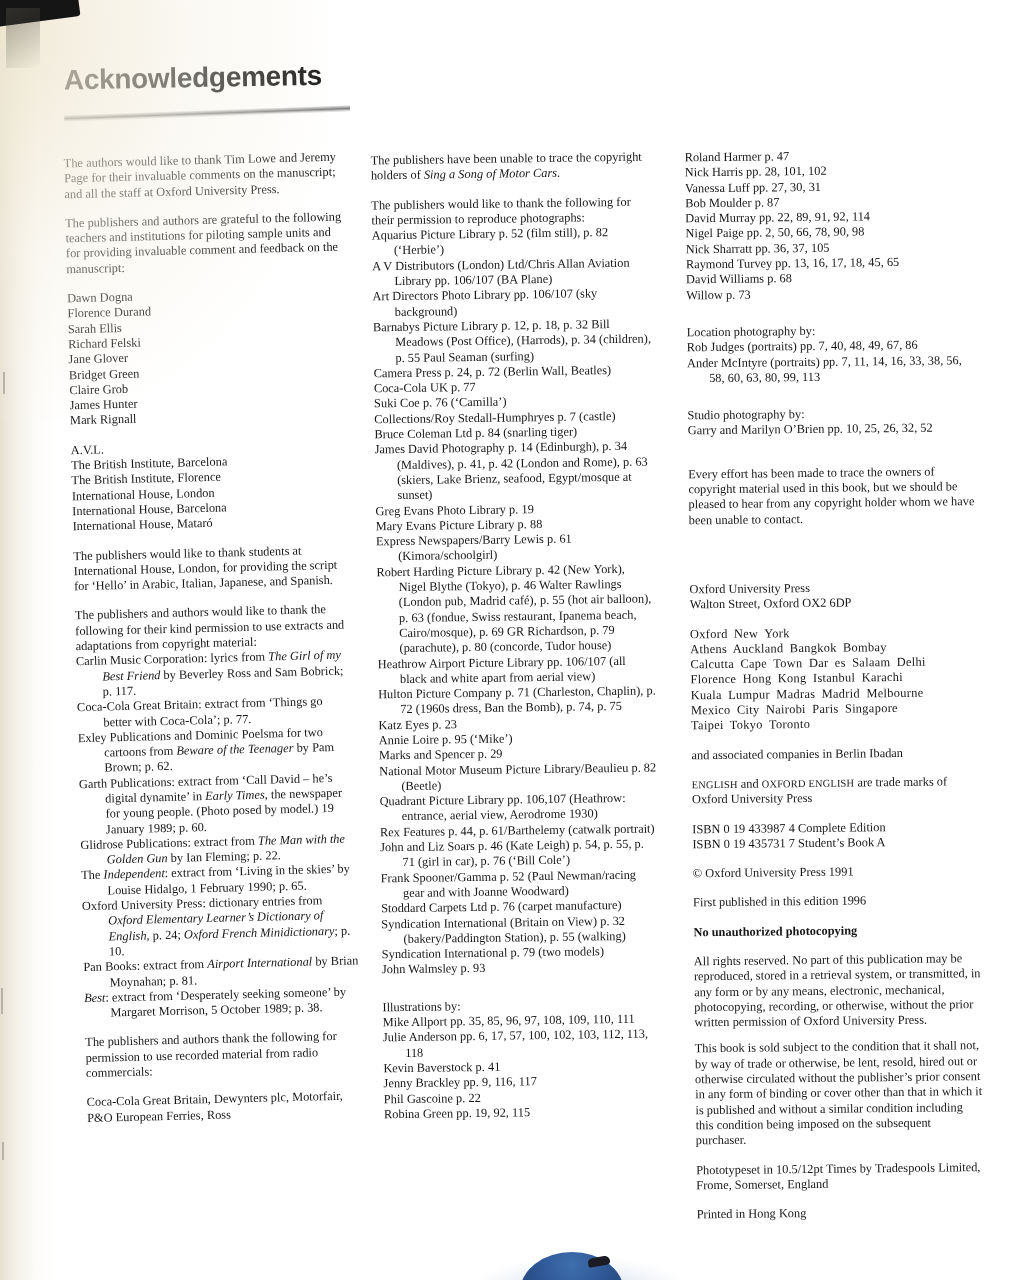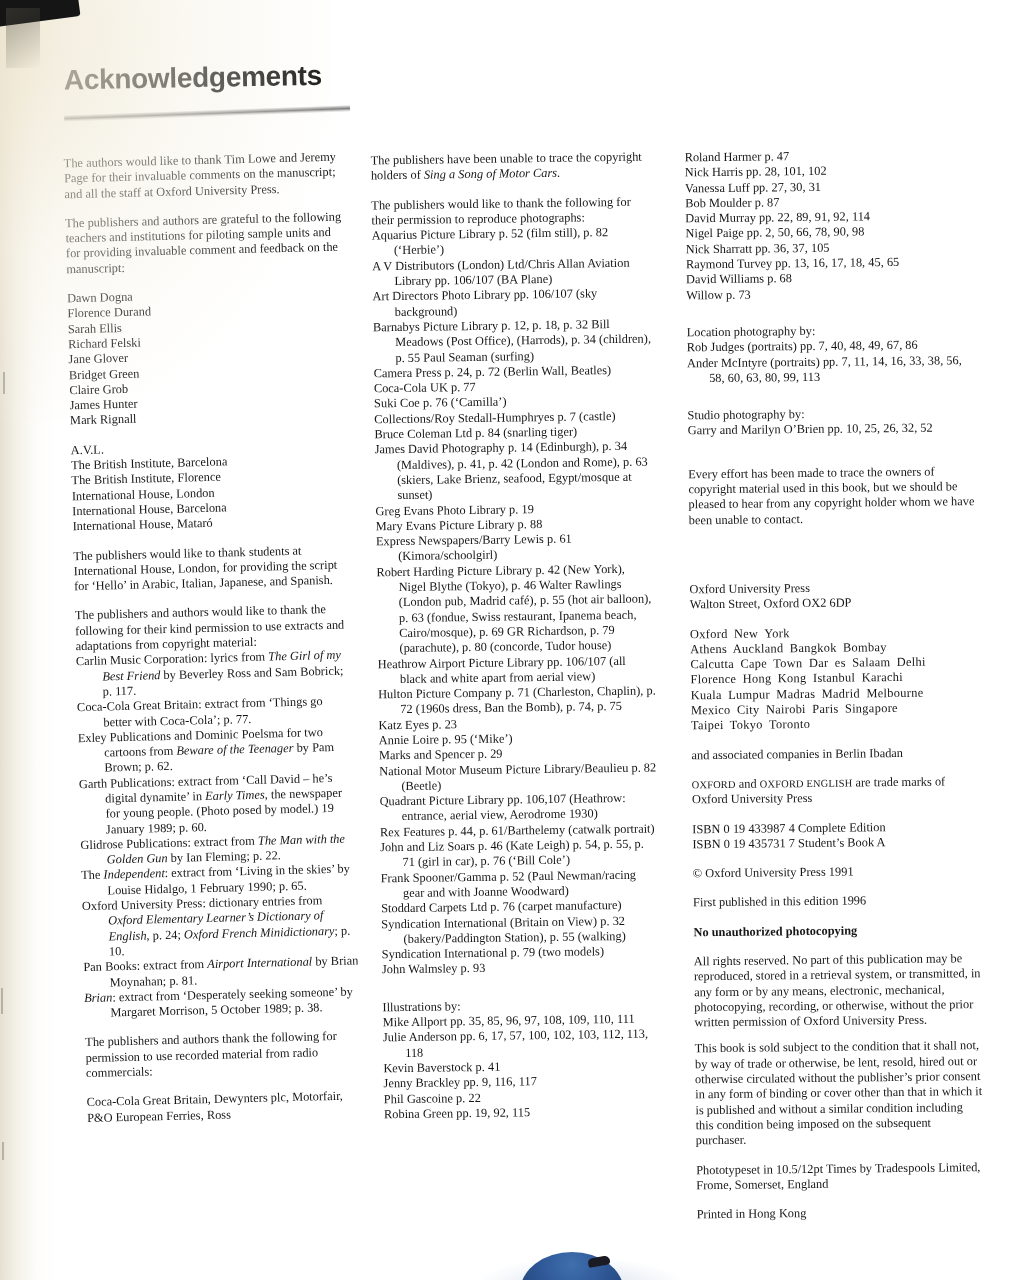--- a/index.html
+++ b/index.html
@@ -232,21 +232,21 @@
 
       <div class="blk hang">
           <p>Carlin Music Corporation: lyrics from <i>The Girl of my Best Friend</i> by Beverley Ross and Sam Bobrick; p. 117.</p>
           <p>Coca-Cola Great Britain: extract from ‘Things go better with Coca-Cola’; p. 77.</p>
           <p>Exley Publications and Dominic Poelsma for two cartoons from <i>Beware of the Teenager</i> by Pam Brown; p. 62.</p>
           <p>Garth Publications: extract from ‘Call David – he’s digital dynamite’ in <i>Early Times</i>, the newspaper for young people.  (Photo posed by model.) 19 January 1989; p. 60.</p>
           <p>Glidrose Publications: extract from <i>The Man with the Golden Gun</i> by Ian Fleming; p. 22.</p>
           <p>The <i>Independent</i>: extract from ‘Living in the skies’ by Louise Hidalgo, 1 February 1990; p. 65.</p>
           <p>Oxford University Press: dictionary entries from <i>Oxford Elementary Learner’s Dictionary of English</i>, p. 24; <i>Oxford French Minidictionary</i>; p. 10.</p>
           <p>Pan Books: extract from <i>Airport International</i> by Brian Moynahan; p. 81.</p>
-          <p><i>Brian</i>:  extract from ‘Desperately seeking someone’ by Margaret Morrison, 5 October 1989; p. 38.</p>
+          <p><i>Best</i>:  extract from ‘Desperately seeking someone’ by Margaret Morrison, 5 October 1989; p. 38.</p>
         </div>
 
       <div class="blk">
         <p>The publishers and authors thank the following for permission to use recorded material from radio commercials:</p>
       </div>
 
       <div class="blk">
         <p>Coca-Cola Great Britain, Dewynters plc, Motorfair, P&amp;O European Ferries, Ross</p>
       </div>
 
@@ -365,21 +365,21 @@
           <p>Kuala Lumpur   Madras   Madrid   Melbourne</p>
           <p>Mexico City   Nairobi   Paris   Singapore</p>
           <p>Taipei   Tokyo   Toronto</p>
         </div>
 
       <div class="blk">
         <p>and associated companies in Berlin   Ibadan</p>
       </div>
 
       <div class="blk">
-        <p><span class="sc">OXFORD</span> and <span class="sc">OXFORD ENGLISH</span> are trade marks of Oxford University Press</p>
+        <p><span class="sc">ENGLISH</span> and <span class="sc">OXFORD ENGLISH</span> are trade marks of Oxford University Press</p>
       </div>
 
       <div class="blk">
           <p>ISBN 0 19 433987 4 Complete Edition</p>
           <p>ISBN 0 19 435731 7 Student’s Book A</p>
         </div>
 
       <div class="blk">
         <p>© Oxford University Press 1991</p>
       </div>

